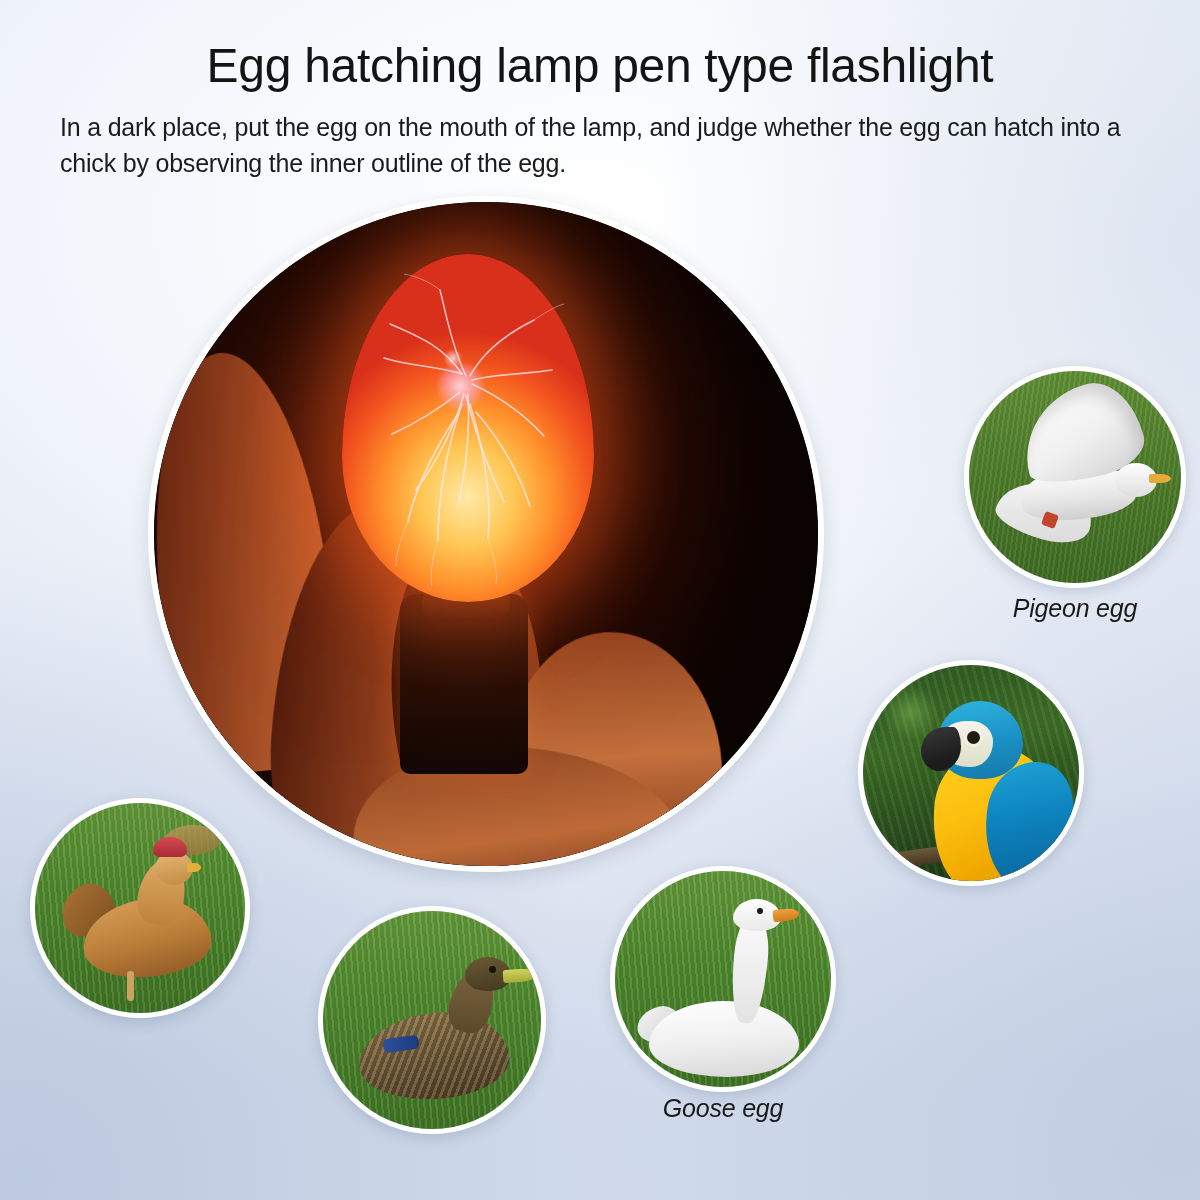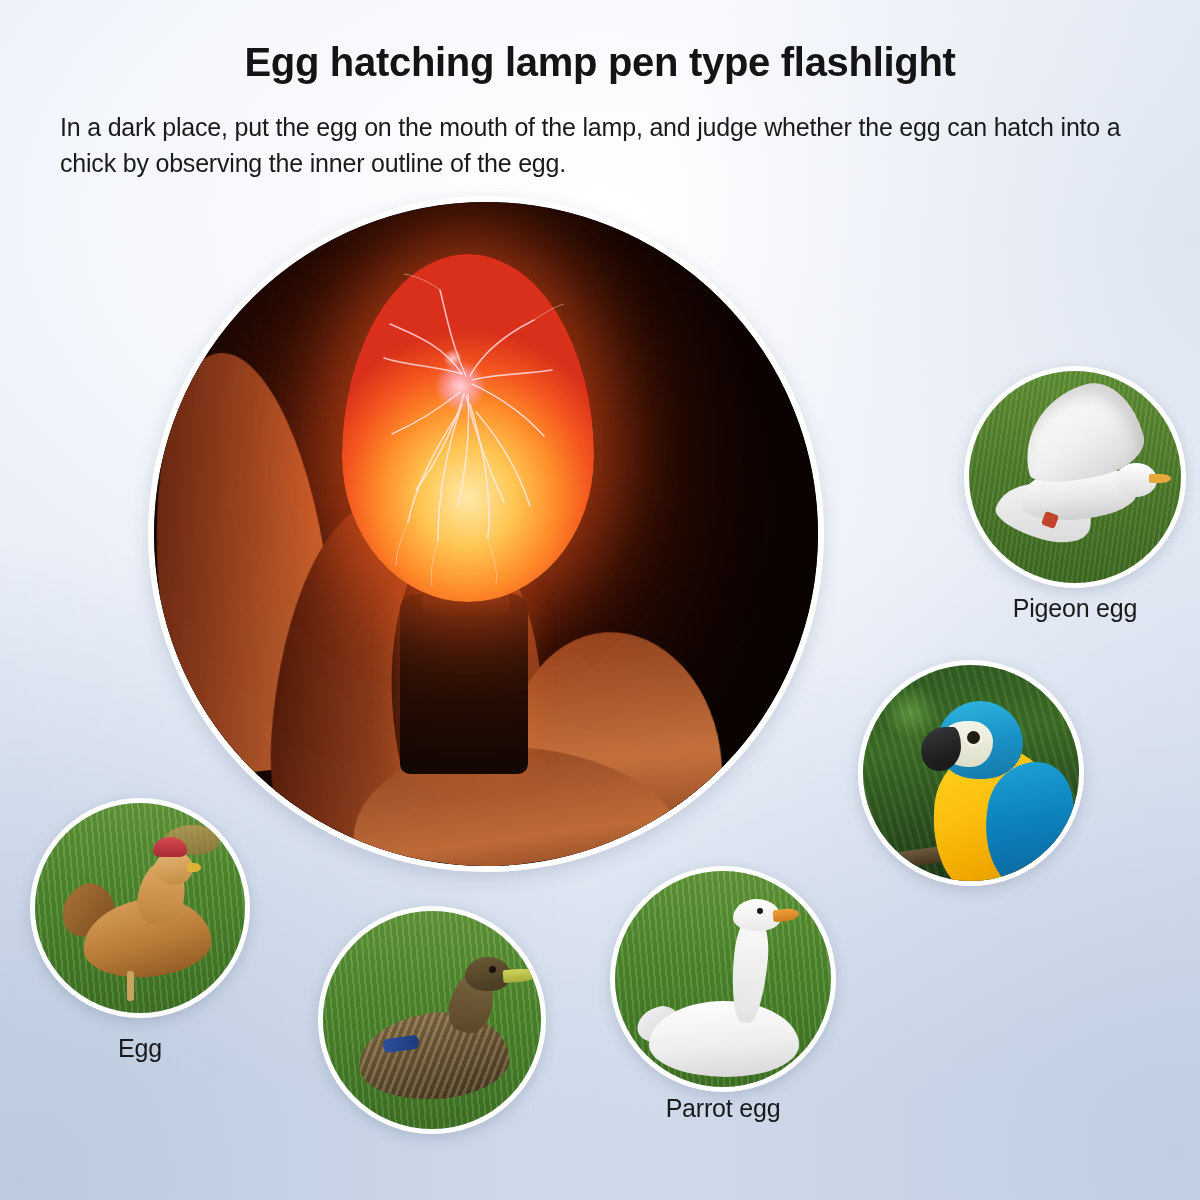--- a/index.html
+++ b/index.html
@@ -34,22 +34,22 @@
       radial-gradient(circle at 99% 20%, rgba(186,200,222,0.35) 0%, rgba(186,200,222,0) 35%);
     pointer-events: none;
   }
 
   .headline {
     position: absolute;
     top: 40px;
     left: 0;
     width: 1200px;
     text-align: center;
-    font-size: 40px;
-    font-weight: bold;
+    font-size: 48px;
+    font-weight: normal;
     color: #141414;
     letter-spacing: -0.3px;
     line-height: 1.1;
   }
 
   .subtext {
     position: absolute;
     top: 110px;
     left: 60px;
     width: 1080px;
@@ -151,20 +151,21 @@
     box-sizing: border-box;
     box-shadow: 0 4px 14px rgba(60,80,110,0.20);
   }
   .thumb-label {
     position: absolute;
     text-align: center;
     font-size: 25px;
     color: #1a1a1a;
     letter-spacing: -0.2px;
     white-space: nowrap;
+    font-style: italic;
   }
 
   
   #c-pigeon { left: 964px; top: 366px; width: 222px; height: 222px; }
   .pigeon-bg {
     position: absolute; inset: 0;
     background: linear-gradient(180deg,#5f8f33 0%, #4e7c2a 45%, #3d6a22 100%);
   }
   .pigeon-bg:after {
     content:""; position:absolute; inset:0;
@@ -462,36 +463,35 @@
     <div class="grass-bg"></div>
     <div class="hen-far"></div>
     <div class="hen-tail"></div>
     <div class="hen-body"></div>
     <div class="hen-leg"></div>
     <div class="hen-neck"></div>
     <div class="hen-head"></div>
     <div class="hen-comb"></div>
     <div class="hen-beak"></div>
   </div>
-  <div class="thumb-label" id="l-chicken">Egg</div>
 
   <div class="thumb-circle" id="c-duck">
     <div class="grass-bg"></div>
     <div class="duck-body"></div>
     <div class="duck-patch"></div>
     <div class="duck-neck"></div>
     <div class="duck-head"></div>
     <div class="duck-eye"></div>
     <div class="duck-bill"></div>
   </div>
 
   <div class="thumb-circle" id="c-goose">
     <div class="grass-bg"></div>
     <div class="goose-tail"></div>
     <div class="goose-body"></div>
     <div class="goose-neck"></div>
     <div class="goose-head"></div>
     <div class="goose-eye"></div>
     <div class="goose-bill"></div>
   </div>
-  <div class="thumb-label" id="l-goose">Parrot egg</div>
+  <div class="thumb-label" id="l-goose">Goose egg</div>
 
 </div>
 
 </body></html>

